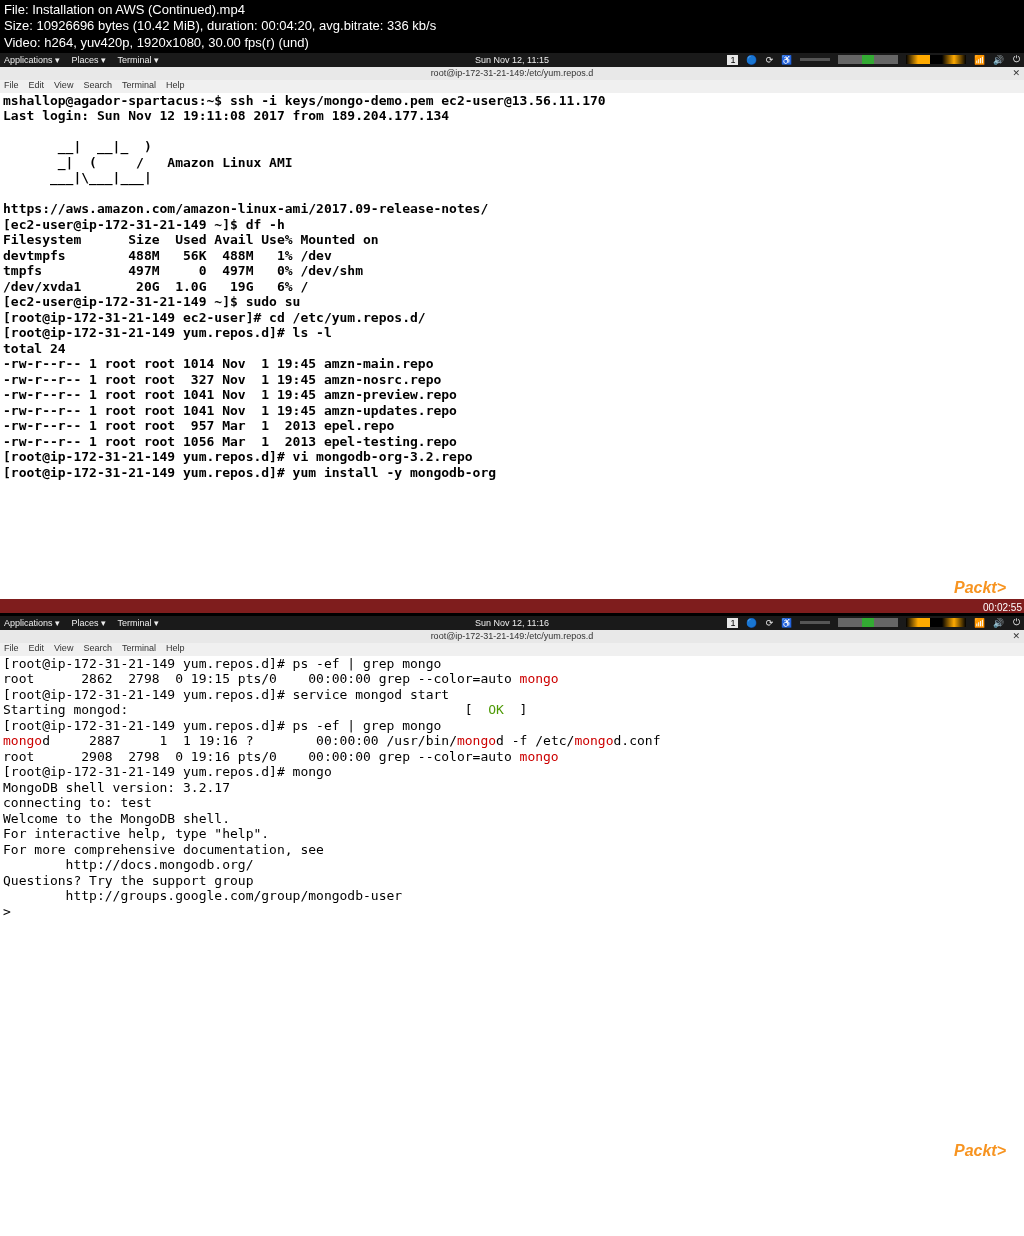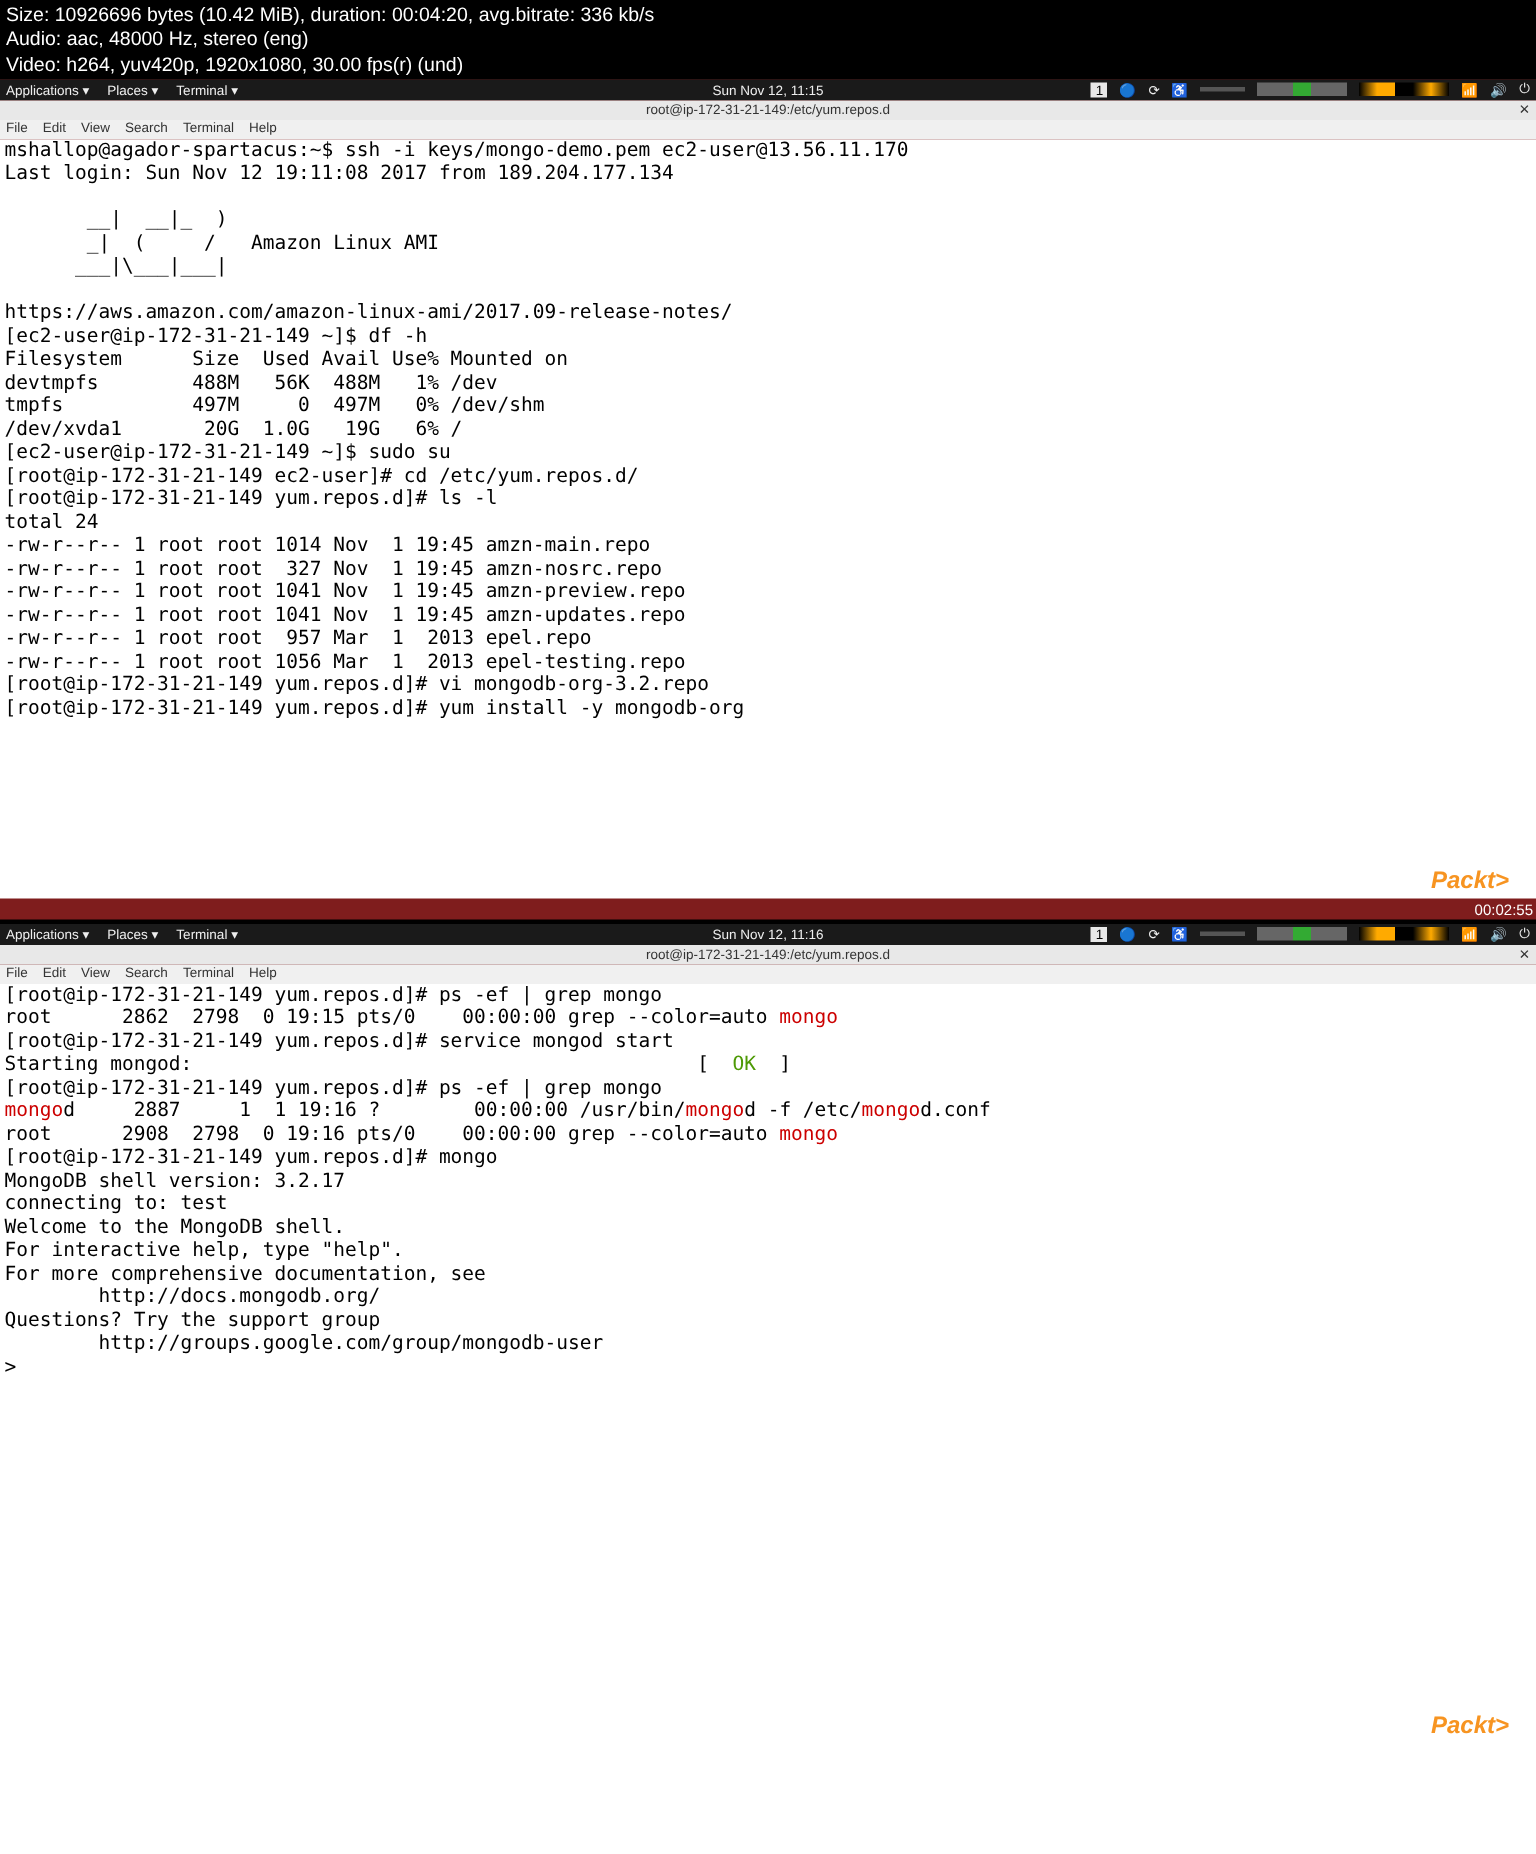--- a/index.html
+++ b/index.html
@@ -21,22 +21,22 @@
 .red { color:#cc0000; }
 .green { color:#4e9a06; }
 .dash { width:30px; height:3px; background:#555; display:inline-block; }
 .graph { width:60px; height:9px; background:linear-gradient(to right,#666 0%,#666 40%,#3a3 40%,#3a3 60%,#666 60%,#666 100%); display:inline-block; }
 .wave { width:60px; height:9px; background:linear-gradient(to right,#000 0%,#fa0 20%,#fa0 40%,#000 40%,#000 60%,#fa0 80%,#000 100%); display:inline-block; }
 </style>
 </head>
 <body>
 
 <div class="file-info">
+  <div>File: Installation on AWS (Continued).mp4</div>
   <div>Size: 10926696 bytes (10.42 MiB), duration: 00:04:20, avg.bitrate: 336 kb/s</div>
-  <div>Audio: aac, 48000 Hz, stereo (eng)</div>
   <div>Video: h264, yuv420p, 1920x1080, 30.00 fps(r) (und)</div>
 </div>
 
 <div class="screenshot" style="height:560px;">
   <div class="gnome-bar">
     <div class="gnome-left">
       <span class="gnome-item">Applications ▾</span>
       <span class="gnome-item">Places ▾</span>
       <span class="gnome-item">Terminal ▾</span>
     </div>
@@ -59,21 +59,21 @@
     <span class="close-x">✕</span>
   </div>
   <div class="menu-bar">
     <span>File</span>
     <span>Edit</span>
     <span>View</span>
     <span>Search</span>
     <span>Terminal</span>
     <span>Help</span>
   </div>
-  <div class="terminal-body" style="height:506px;"><span>mshallop@agador-spartacus:~$ ssh -i keys/mongo-demo.pem ec2-user@13.56.11.170</span>
+  <div class="terminal-body" style="height:506px;font-weight:bold;"><span>mshallop@agador-spartacus:~$ ssh -i keys/mongo-demo.pem ec2-user@13.56.11.170</span>
 <span>Last login: Sun Nov 12 19:11:08 2017 from 189.204.177.134</span>
 <span></span>
 <span>       __|  __|_  )</span>
 <span>       _|  (     /   Amazon Linux AMI</span>
 <span>      ___|\___|___|</span>
 <span></span>
 <span>https://aws.amazon.com/amazon-linux-ami/2017.09-release-notes/</span>
 <span>[ec2-user@ip-172-31-21-149 ~]$ df -h</span>
 <span>Filesystem      Size  Used Avail Use% Mounted on</span>
 <span>devtmpfs        488M   56K  488M   1% /dev</span>

